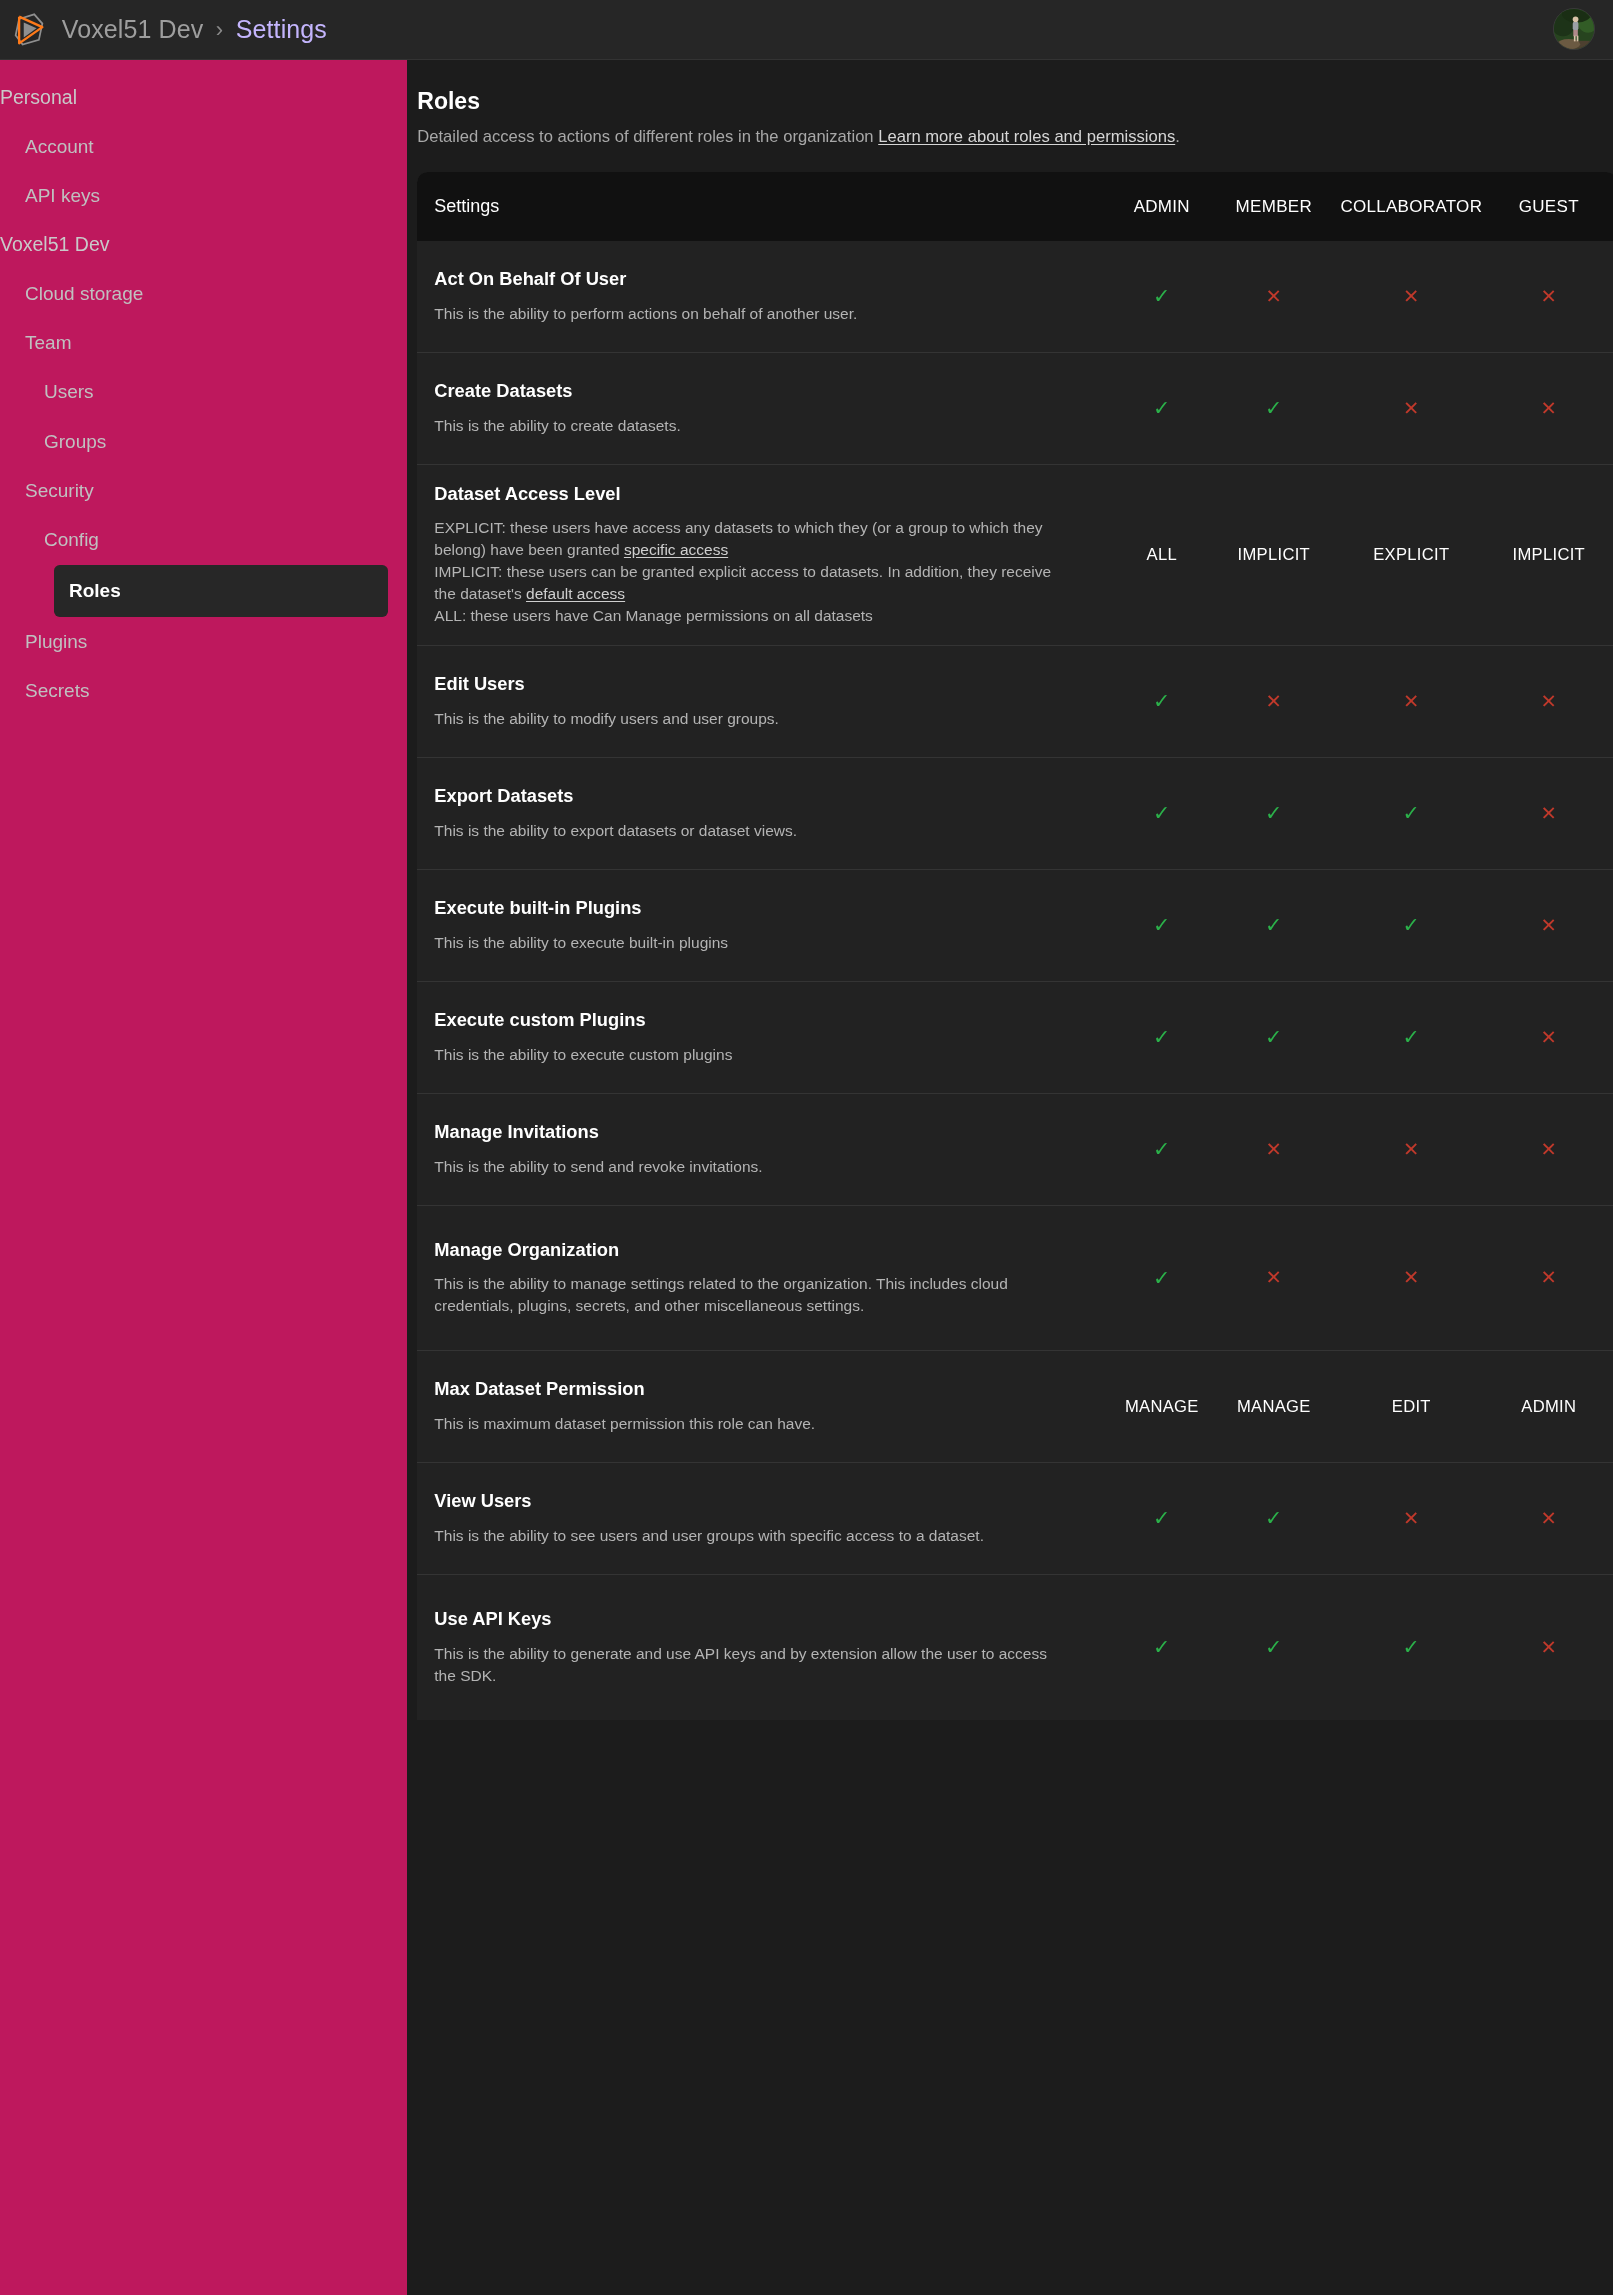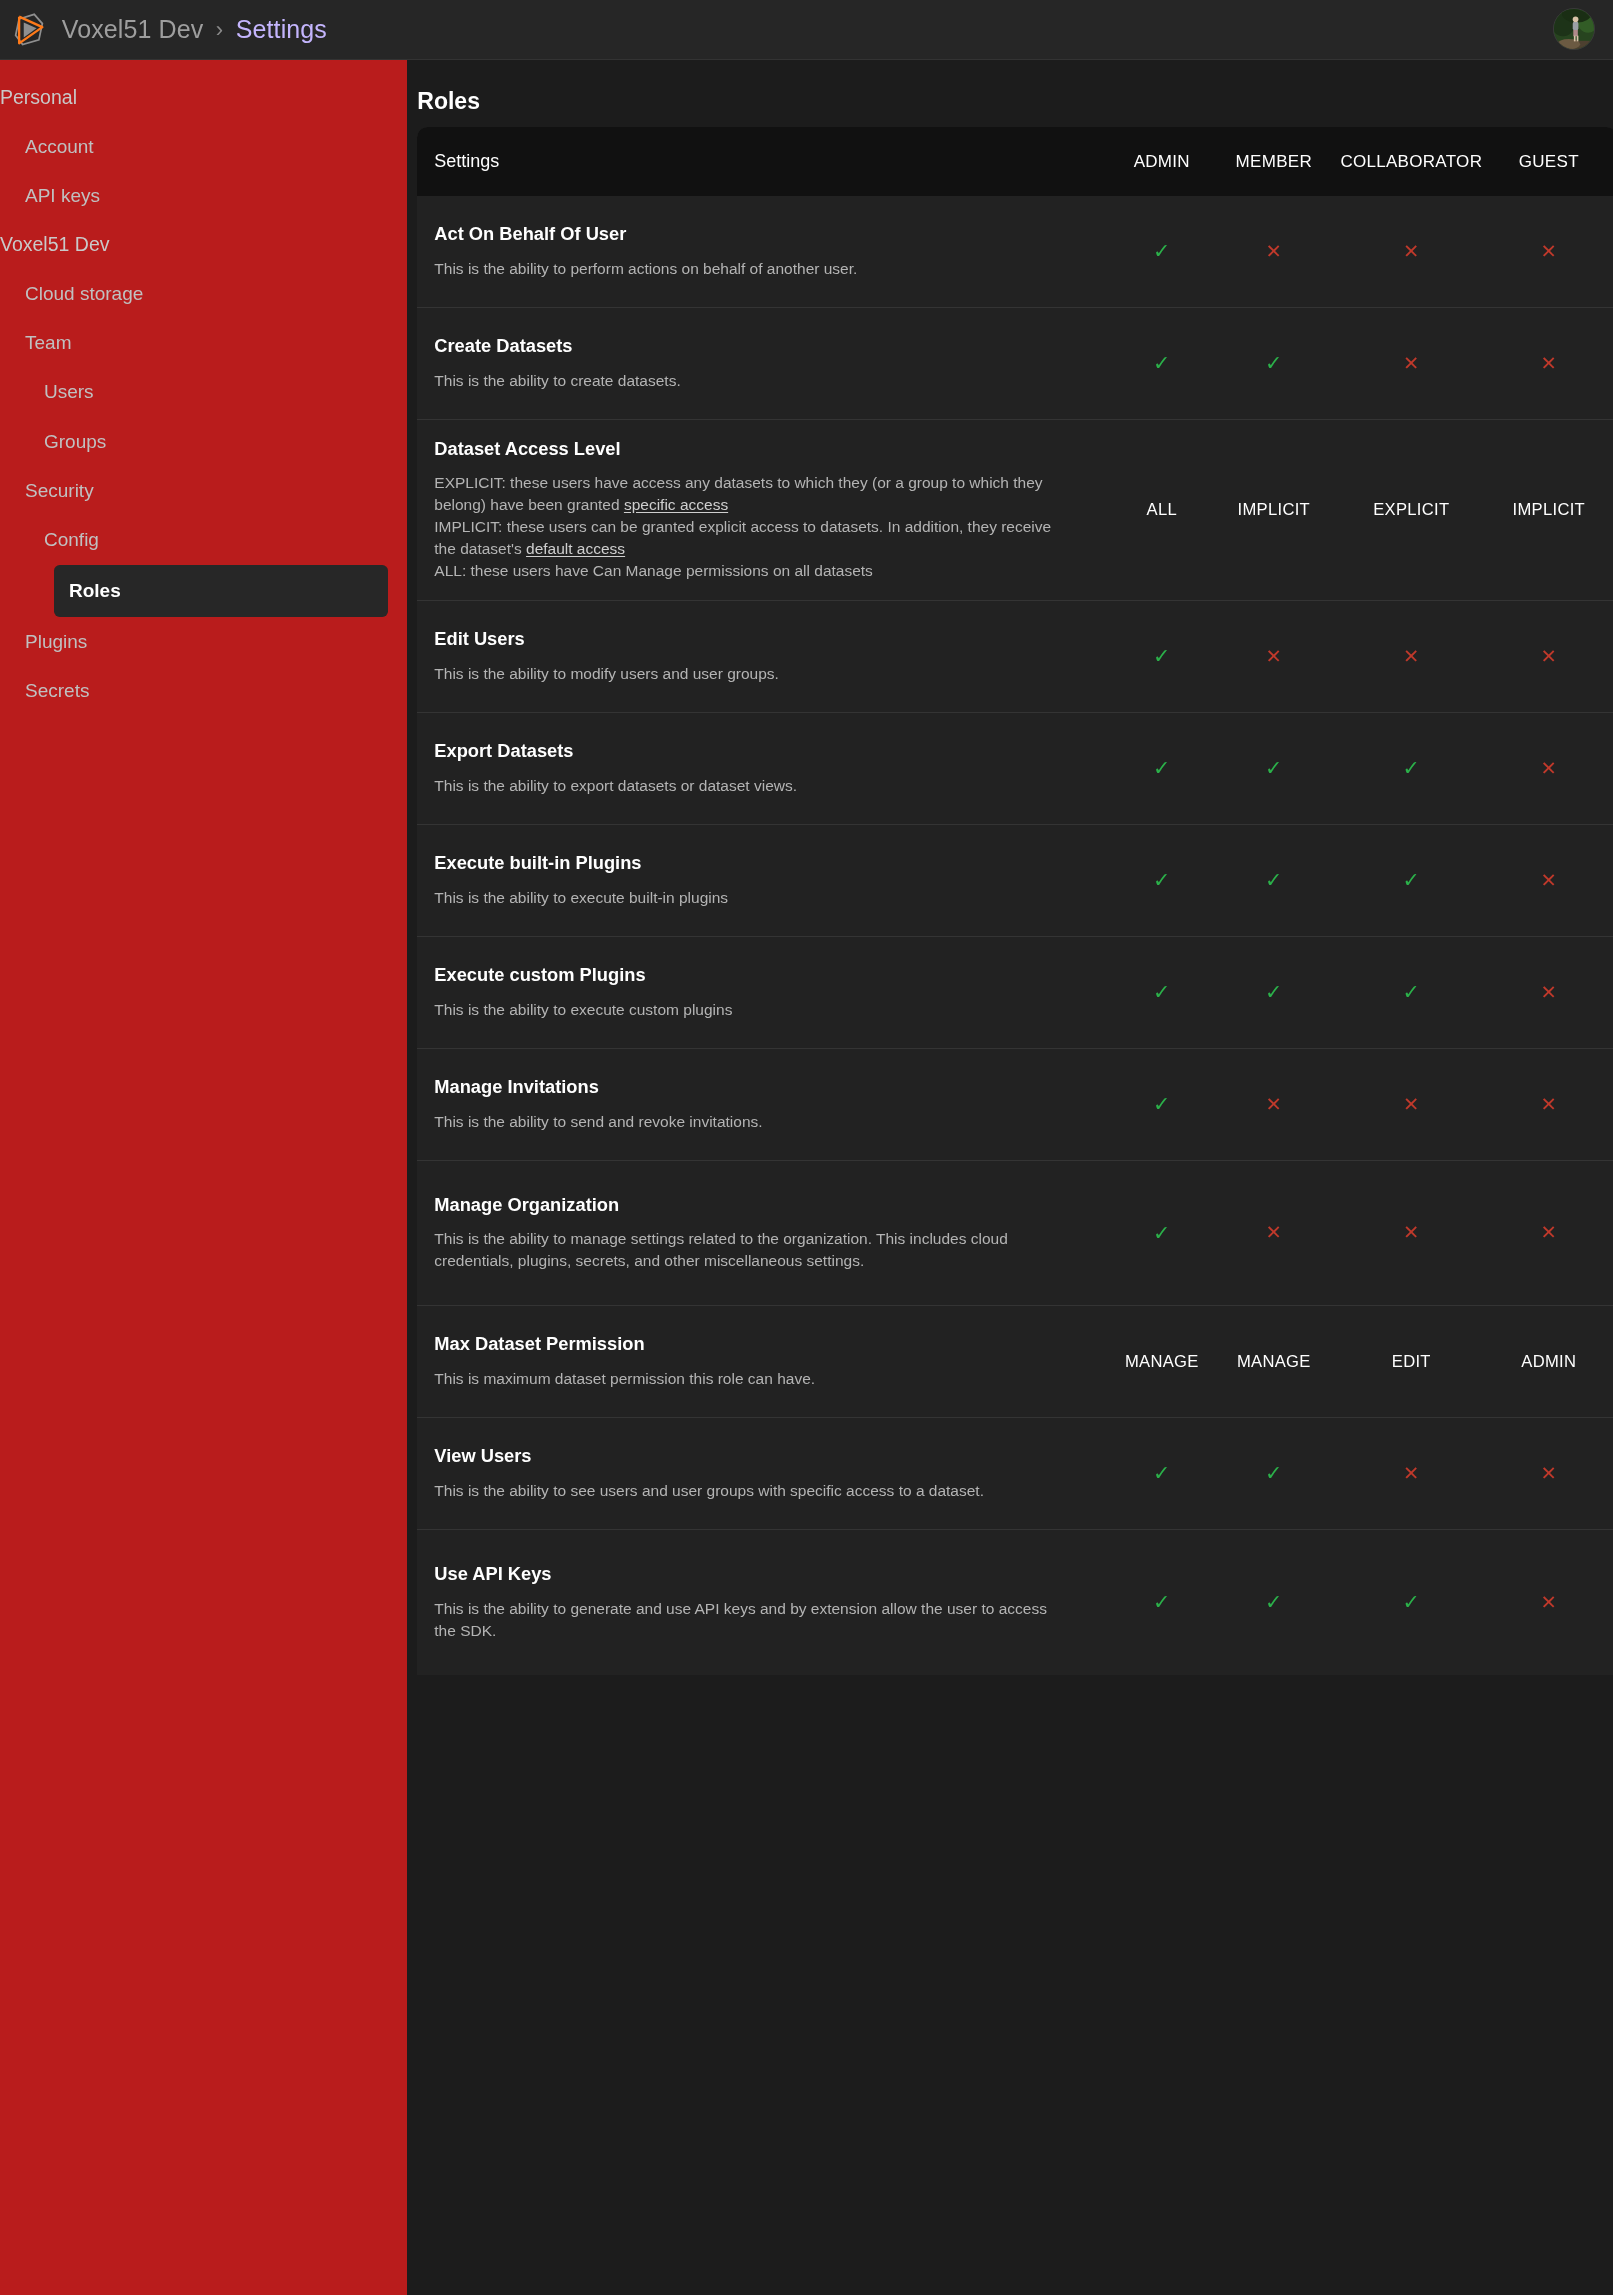--- a/index.html
+++ b/index.html
@@ -39,21 +39,21 @@
     width: 42px; height: 42px; border-radius: 50%;
     overflow: hidden; border: 0.6px solid #3a3a3a;
     background: #2d4a2a;
   }
   .avatar svg { display: block; }
 
   
   .sidebar {
     position: absolute; left: 0; top: 60px;
     width: 407px; height: 2236px;
-    background: #b91c1c;
+    background: #be185d;
     padding-top: 13.7px;
   }
   .nav-section {
     font-size: 19.5px; color: #c9c9c9;
     padding: 12.6px 0 12.6px 0; margin-left: 0;
     font-weight: 400;
   }
   .nav-item {
     font-size: 19px; color: #c0c0c0;
     padding: 13.7px 0 13.7px 0;
@@ -206,20 +206,23 @@
     <div class="nav-item lvl1">Security</div>
     <div class="nav-item lvl2">Config</div>
     <div class="nav-item active">Roles</div>
     <div class="nav-item lvl1">Plugins</div>
     <div class="nav-item lvl1">Secrets</div>
   </div>
 </div>
 
 <div class="main">
   <div class="page-title">Roles</div>
+  <div class="page-sub">
+    <span>Detailed access to actions of different roles in the organization </span><a href="#">Learn more about roles and permissions</a><span>.</span>
+  </div>
 
   <div class="table">
     <div class="thead">
       <div class="th-attr">Settings</div>
       <div class="th-role col-admin">ADMIN</div>
       <div class="th-role col-member">MEMBER</div>
       <div class="th-role col-collab">COLLABORATOR</div>
       <div class="th-role col-guest">GUEST</div>
     </div>
     <div id="tbody">

